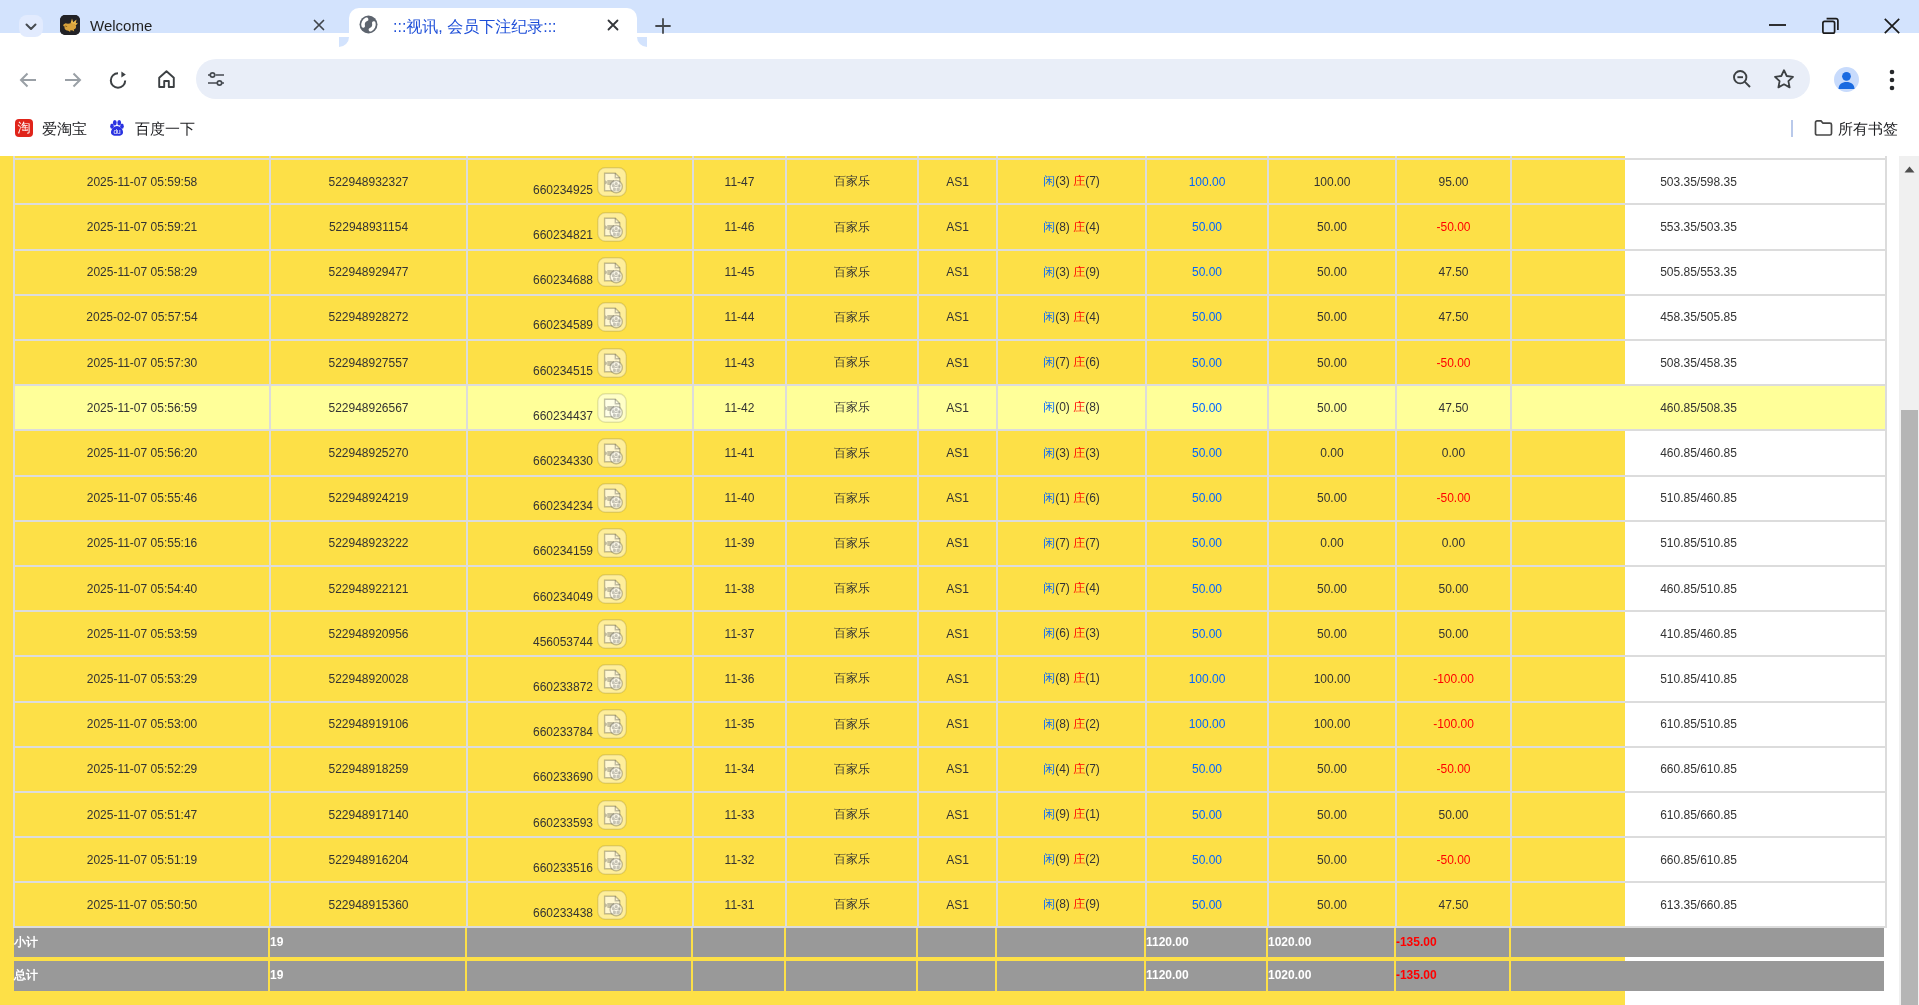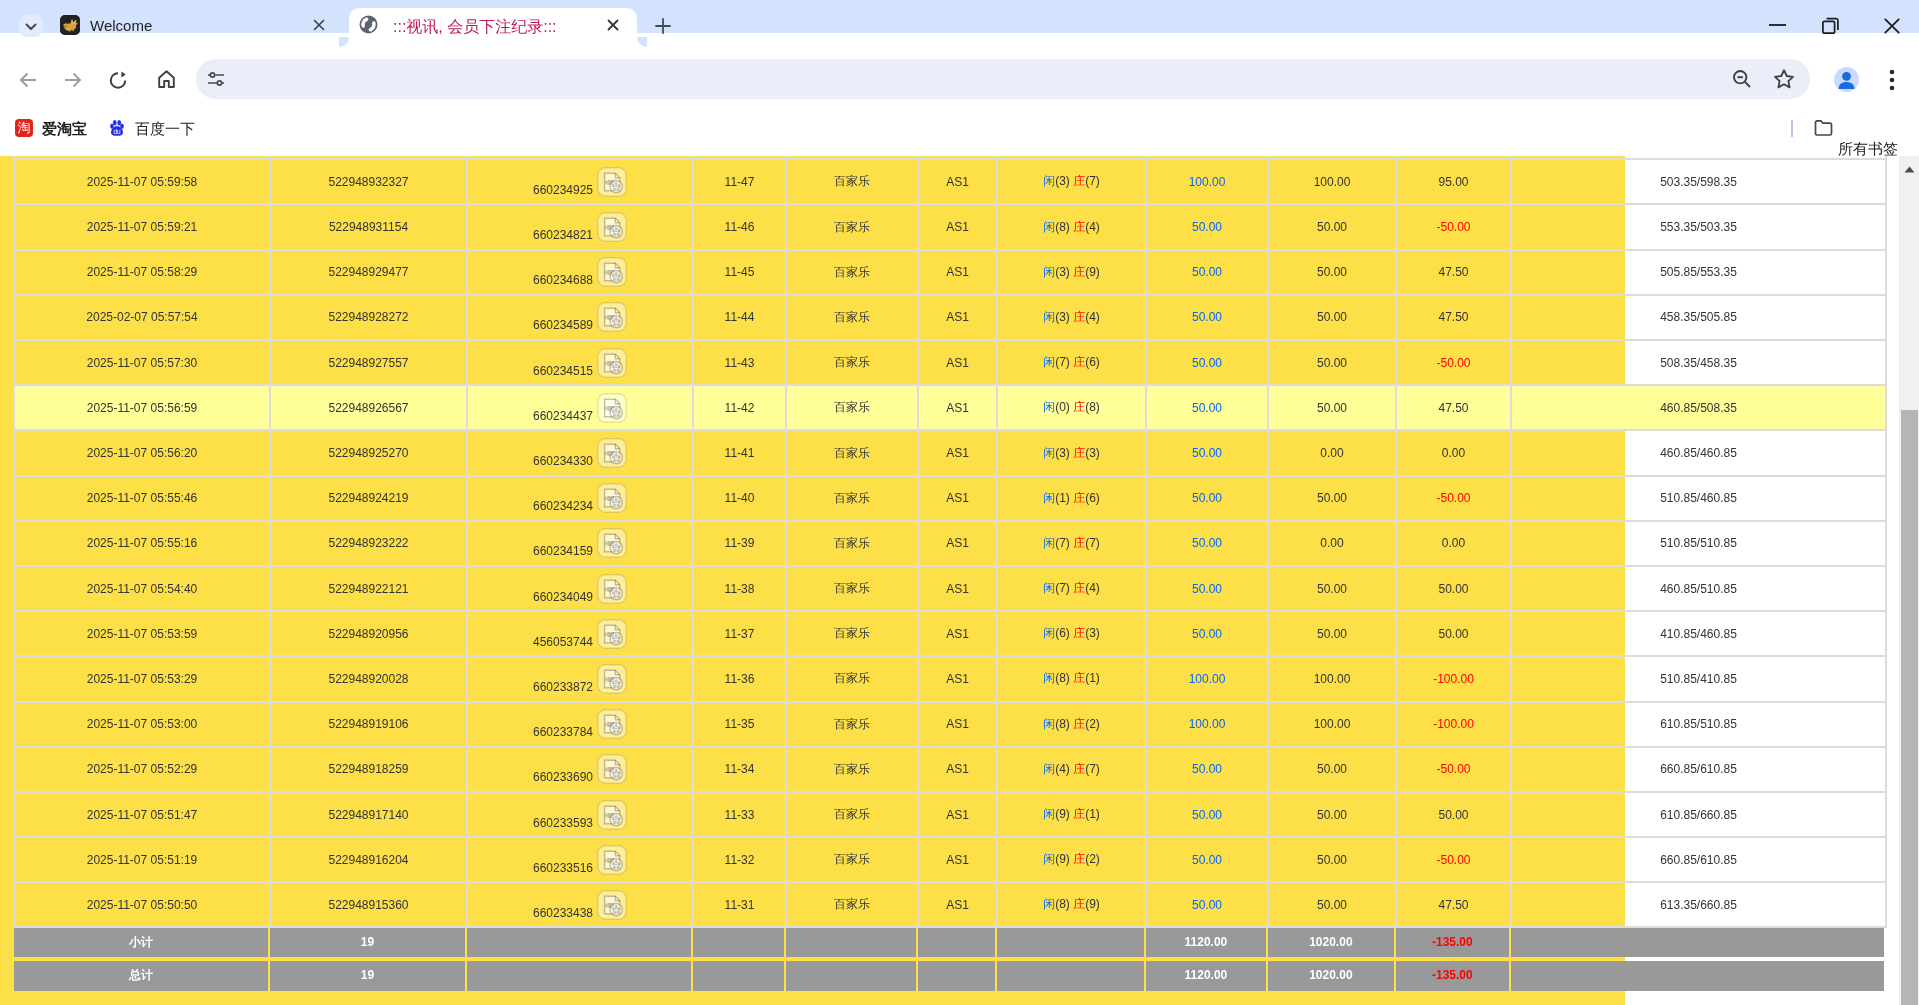--- a/index.html
+++ b/index.html
@@ -8,21 +8,21 @@
 
 #tabstrip{position:absolute;left:0;top:0;width:1919px;height:33px;background:#d3e3fd;}
 #chevpill{position:absolute;left:19px;top:15px;width:24px;height:22px;border-radius:8px;background:#e2ebfe;}
 #tab1fav{position:absolute;left:60px;top:15px;width:20px;height:20px;border-radius:5px;background:#27272b;overflow:hidden;}
 #tab1title{position:absolute;left:90px;top:17px;font-size:15px;color:#1f1f1f;}
 #tab2{position:absolute;left:349px;top:8px;width:288px;height:39px;background:#fff;border-radius:10px 10px 0 0;}
 .flare{position:absolute;top:37px;width:10px;height:10px;background:#fff;}
 .flare .in{position:absolute;left:0;top:0;width:10px;height:10px;background:#d3e3fd;}
 #flareL{left:339px;} #flareL .in{border-bottom-right-radius:10px;}
 #flareR{left:637px;} #flareR .in{border-bottom-left-radius:10px;}
-#tab2title{position:absolute;left:393px;top:16.5px;font-size:16px;color:#be185d;}
+#tab2title{position:absolute;left:393px;top:16.5px;font-size:16px;color:#1d4ed8;}
 
 #toolbar{position:absolute;left:0;top:47px;width:1919px;height:61px;background:#fff;}
 #omnibox{position:absolute;left:196px;top:12px;width:1614px;height:40px;border-radius:20px;background:#e9eef8;}
 #urltext{position:absolute;left:44px;top:7.5px;font-size:19.2px;color:#2a2c30;white-space:nowrap;}
 
 #bookmarks{position:absolute;left:0;top:108px;width:1919px;height:42px;background:#fff;}
 #taoicon{position:absolute;left:15px;top:11px;width:18px;height:18px;border-radius:4px;background:#e0241a;color:#fff;font-size:13px;line-height:18px;text-align:center;}
 .bktext{position:absolute;top:12px;font-size:15px;color:#202124;}
 #bksep{position:absolute;left:1791px;top:12px;width:2px;height:17px;background:#b9c9ea;}
 
@@ -32,21 +32,21 @@
 td{border:2px solid #dcdcdc;text-align:center;font-size:12px;color:#333;padding:0;overflow:hidden;}
 tr.sliver td{border-top:none;height:3px;}
 tr.d td{height:45.2px;}
 tr.hl td{background:#ffff99;}
 .blue{color:#0066ff;}
 .red{color:#f00;}
 .pl{color:#0066ff;} .bk{color:#f00;}
 .gid{display:inline-flex;align-items:flex-end;gap:4px;vertical-align:middle;}
 
 .sumrow{position:absolute;left:13px;height:29.5px;display:flex;}
-.sumrow .c{background:#999;color:#fff;font-size:12px;font-weight:bold;line-height:29.5px;text-align:center;margin:0 1.1px;}
+.sumrow .c{background:#999;color:#fff;font-size:12px;font-weight:bold;line-height:29.5px;text-align:left;margin:0 1.1px;}
 
 #sbtrack{position:absolute;left:1899px;top:0;width:20px;height:855px;background:#f0f0f0;}
 #sbthumb{position:absolute;left:1.5px;top:254px;width:17px;height:601px;background:#b5b5b5;}
 svg{display:block;}
 .icon{position:absolute;}
 </style>
 </head>
 <body>
 
 <div id="tabstrip">
@@ -137,35 +137,35 @@
   </div>
   <svg class="icon" style="left:1888px;top:21px;" width="8" height="24" viewBox="0 0 8 24">
     <circle cx="4" cy="4" r="2.3" fill="#26282b"></circle>
       <circle cx="4" cy="12" r="2.3" fill="#26282b"></circle>
       <circle cx="4" cy="20" r="2.3" fill="#26282b"></circle>
   </svg>
 </div>
 
 <div id="bookmarks">
   <div id="taoicon">淘</div>
-  <div class="bktext" style="left:42px;font-weight:bold;">爱淘宝</div>
+  <div class="bktext" style="left:42px;">爱淘宝</div>
   <svg class="icon" style="left:108px;top:11px;" width="18" height="18" viewBox="0 0 18 18">
     <ellipse cx="4" cy="7.2" rx="1.8" ry="2.6" fill="#2932e1"></ellipse>
     <ellipse cx="14" cy="7.2" rx="1.8" ry="2.6" fill="#2932e1"></ellipse>
     <ellipse cx="6.8" cy="3.8" rx="1.9" ry="2.7" fill="#2932e1"></ellipse>
     <ellipse cx="11.2" cy="3.8" rx="1.9" ry="2.7" fill="#2932e1"></ellipse>
     <path d="M9 7 C12 7,15 10.5,15 13.2 C15 15.8,12.8 16.8,9 16.8 C5.2 16.8,3 15.8,3 13.2 C3 10.5,6 7,9 7 Z" fill="#2932e1"></path>
     <text x="9" y="15" font-size="6.5" fill="#fff" text-anchor="middle" font-family="Liberation Sans">du</text>
   </svg>
   <div class="bktext" style="left:135px;">百度一下</div>
   <div id="bksep"></div>
   <svg class="icon" style="left:1814px;top:11px;" width="19" height="18" viewBox="0 0 19 18">
     <path d="M1.5 3.5 A1.6 1.6 0 0 1 3.1 1.9 L7 1.9 L9 4.2 L15.9 4.2 A1.6 1.6 0 0 1 17.5 5.8 L17.5 14.4 A1.6 1.6 0 0 1 15.9 16 L3.1 16 A1.6 1.6 0 0 1 1.5 14.4 Z" fill="none" stroke="#474747" stroke-width="1.7"></path>
   </svg>
-  <div class="bktext" style="left:1838px;margin-top:20px;">所有书签</div>
+  <div class="bktext" style="left:1838px;">所有书签</div>
 </div>
 
 <div id="content">
   <div id="tblwrap">
   <table id="tbl">
         <colgroup>
           <col style="width:256px">
           <col style="width:197px">
           <col style="width:226px">
           <col style="width:93px">

